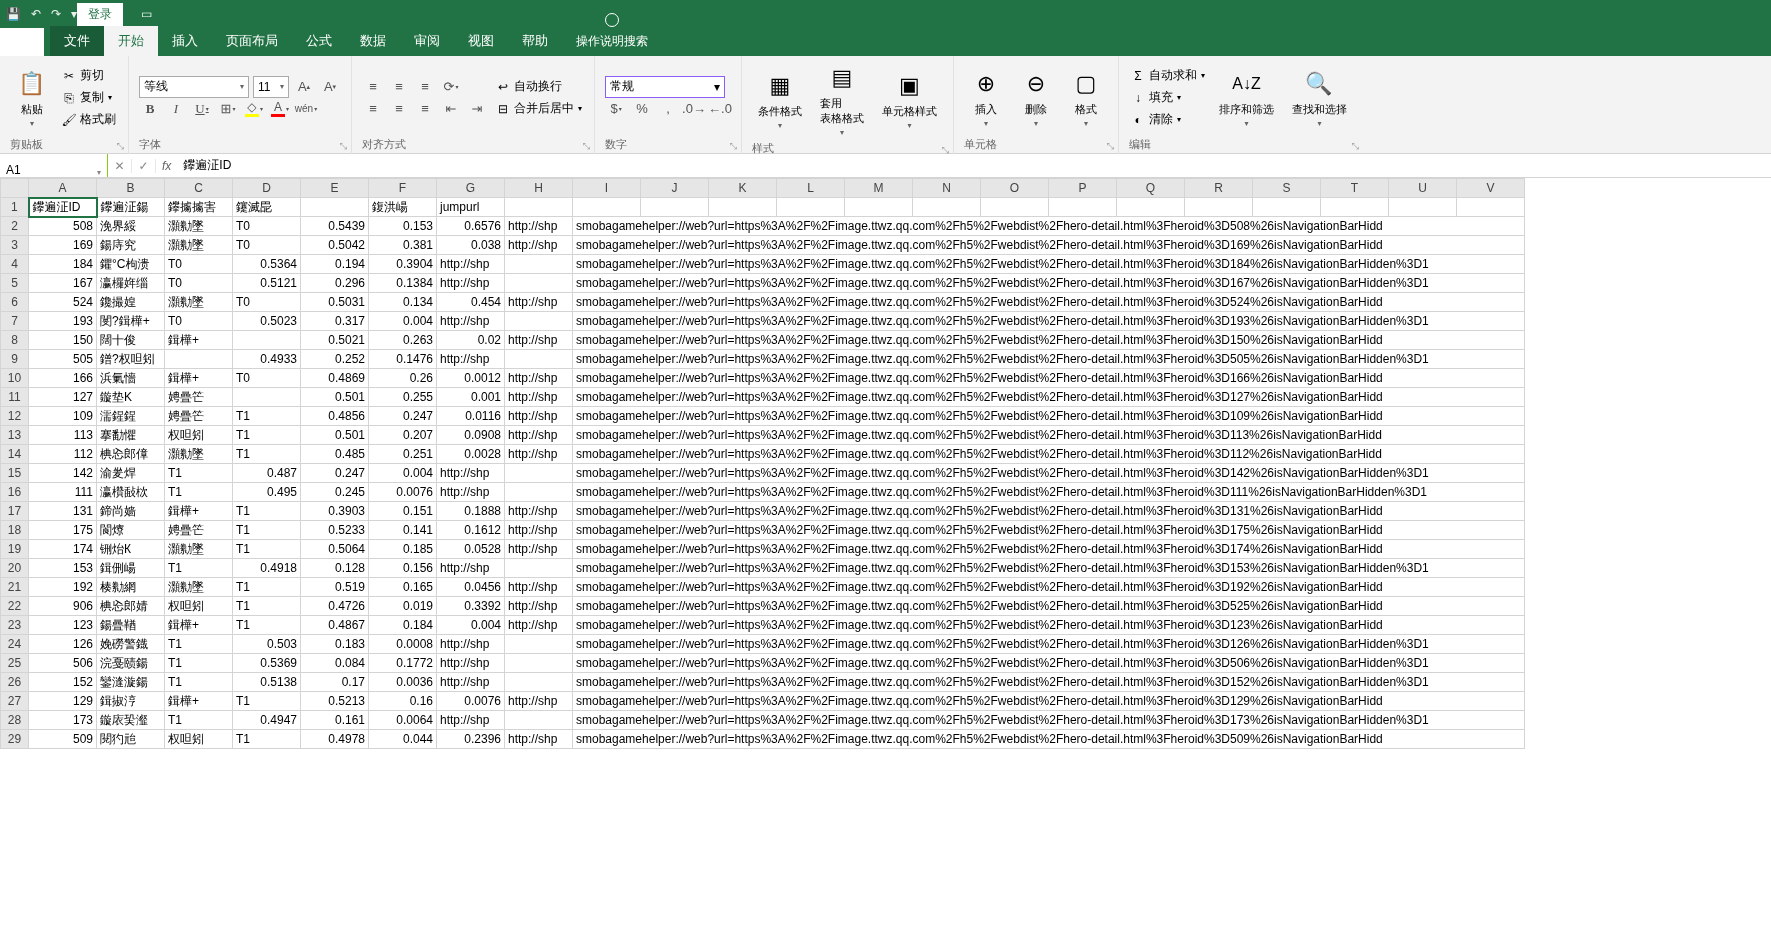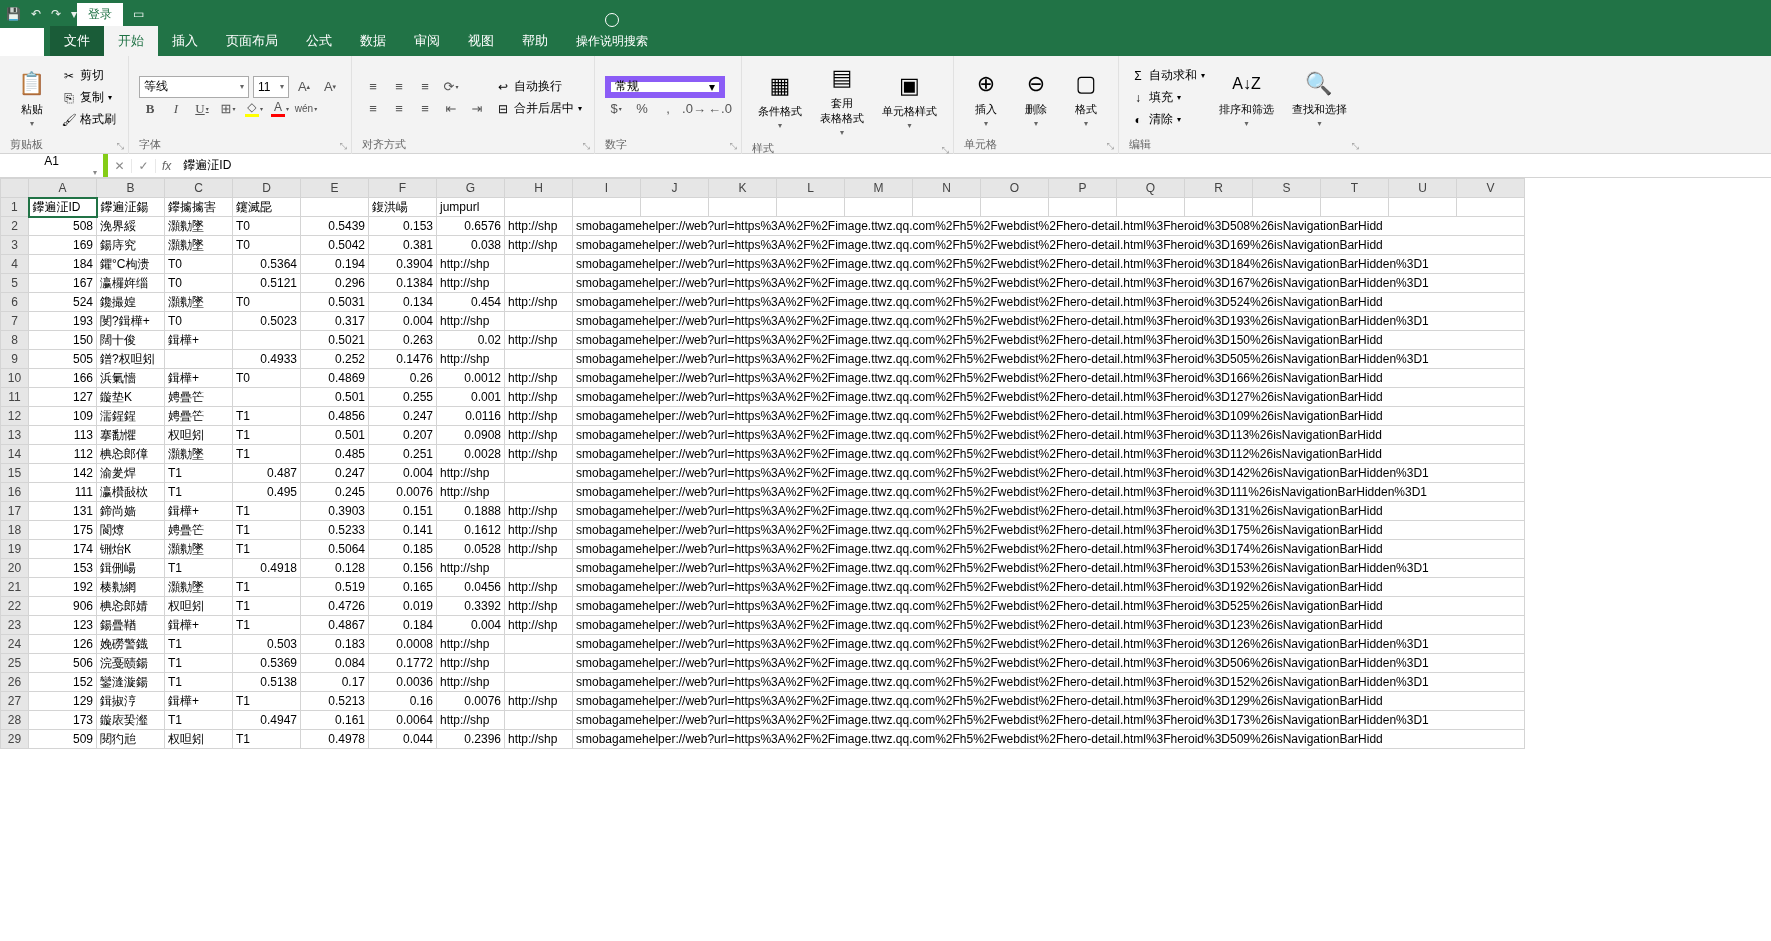--- a/index.html
+++ b/index.html
@@ -1,21 +1,21 @@
 <!DOCTYPE html>
 <html><head>
 <meta charset="utf-8">
 <style>
 *{margin:0;padding:0;box-sizing:border-box;font-family:"Microsoft YaHei","Segoe UI",sans-serif;font-size:12px;}
 body{background:#fff;overflow:hidden;}
 .title-bar{background:#217346;height:28px;display:flex;align-items:center;color:#fff;padding:0 6px;}
 .title-bar .qat{display:flex;align-items:center;gap:10px;}
 .title-bar .qat-icon{color:#fff;opacity:.9;}
 .title-bar .title{flex:1;text-align:center;font-size:12px;}
-.title-bar .right{display:flex;gap:10px;align-items:center;}
+.title-bar .right{display:flex;gap:18px;align-items:center;}
 .title-bar .login{background:#fff;color:#217346;padding:2px 10px;border:1px solid #fff;}
 .ribbon-tabs{background:#217346;height:28px;display:flex;align-items:flex-end;padding-left:6px;color:#fff;margin-left:44px;}
 .ribbon-tab{padding:6px 14px;cursor:pointer;font-size:13px;}
 .ribbon-tab.active{background:#f3f3f3;color:#217346;}
 .ribbon-tab.file{background:#1a5c38;}
 .tell-me{display:flex;align-items:center;gap:6px;padding:6px 14px;color:#fff;flex-direction:column;}
 .bulb{width:14px;height:14px;border:1px solid #fff;border-radius:50%;position:relative;}
 .ribbon{background:#f3f3f3;border-bottom:1px solid #d4d4d4;height:98px;display:flex;}
 .ribbon-group{border-right:1px solid #e1e1e1;padding:4px 10px 2px;display:flex;flex-direction:column;justify-content:space-between;height:98px;}
 .ribbon-group-body{display:flex;align-items:center;gap:6px;flex:1;}
@@ -33,23 +33,23 @@
 .combo{border:1px solid #ababab;background:#fff;height:22px;display:flex;align-items:center;padding:0 4px;font-size:11px;}
 .combo.font-name{width:110px;}
 .combo.font-size{width:36px;}
 .combo .dd{margin-left:auto;font-size:8px;color:#666;}
 .icon-btn{width:22px;height:22px;display:flex;align-items:center;justify-content:center;cursor:pointer;font-size:13px;color:#555;}
 .icon-btn.bold{font-weight:bold;font-family:"Times New Roman";}
 .icon-btn.italic{font-style:italic;font-family:"Times New Roman";}
 .icon-btn.underline{text-decoration:underline;font-family:"Times New Roman";}
 .icon-btn .dd{font-size:6px;margin-left:1px;}
 .color-bar{width:14px;height:3px;}
-.num-combo{border:6px solid #8b5cf6;background:#fff;height:22px;width:120px;display:flex;align-items:center;padding:0 4px;font-size:11px;}
+.num-combo{border:1px solid #8b5cf6;background:#fff;height:22px;width:120px;display:flex;align-items:center;padding:0 4px;font-size:11px;}
 .name-box-bar{height:24px;border-bottom:1px solid #d4d4d4;display:flex;align-items:center;background:#fff;}
-.name-box{width:108px;border-right:5px solid #84cc16;height:100%;display:flex;align-items:center;padding:0 6px;position:relative;flex-direction:column;}
+.name-box{width:108px;border-right:1px solid #84cc16;height:100%;display:flex;align-items:flex-end;padding:0 6px;position:relative;}
 .name-box .dd{margin-left:auto;font-size:8px;color:#888;}
 .fx-area{display:flex;align-items:center;flex:1;}
 .fx-btn{width:24px;height:100%;display:flex;align-items:center;justify-content:center;border-right:1px solid #e8e8e8;color:#888;}
 .fx-label{font-style:italic;padding:0 6px;color:#666;}
 .formula-input{flex:1;padding:0 6px;font-size:12px;}
 .grid-wrap{position:relative;overflow:hidden;height:572px;}
 table.grid{border-collapse:collapse;table-layout:fixed;}
 table.grid th,table.grid td{border:1px solid #d4d4d4;height:19px;padding:0 3px;font-size:12px;white-space:nowrap;overflow:hidden;}
 table.grid th{background:#e6e6e6;font-weight:normal;text-align:center;color:#444;position:relative;}
 table.grid th.corner{background:#e6e6e6;width:28px;}
@@ -226,21 +226,21 @@
 
   <div class="ribbon-group">
     <div class="ribbon-group-body">
       <div class="big-btn">
           <div class="icon">▦</div>
           <div class="lbl">条件格式</div>
           <div class="arrow">▾</div>
         </div>
       <div class="big-btn">
           <div class="icon">▤</div>
-          <div class="lbl" style="white-space:pre-line;text-align:center">套用
+          <div class="lbl" style="white-space:pre-line;text-align:left">套用
 表格格式</div>
           <div class="arrow">▾</div>
         </div>
       <div class="big-btn">
           <div class="icon">▣</div>
           <div class="lbl">单元格样式</div>
           <div class="arrow">▾</div>
         </div>
     </div>
     <div class="ribbon-group-label">样式</div>

